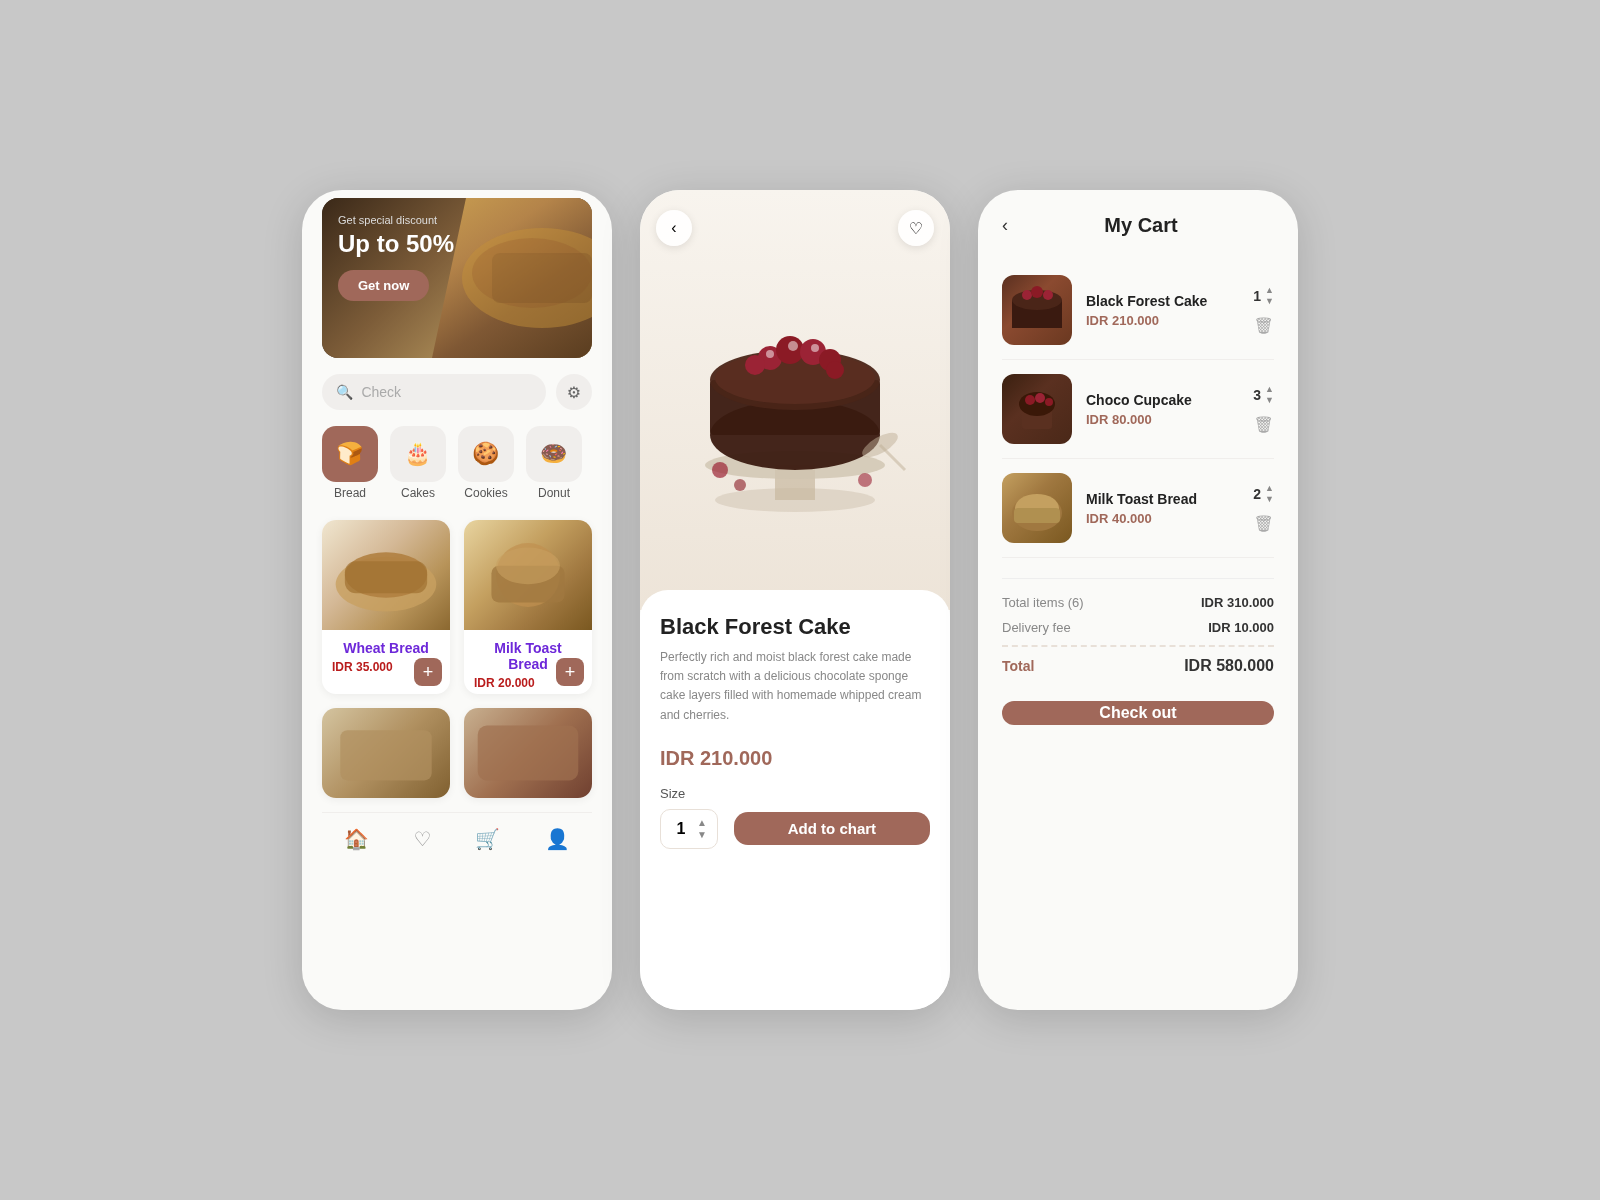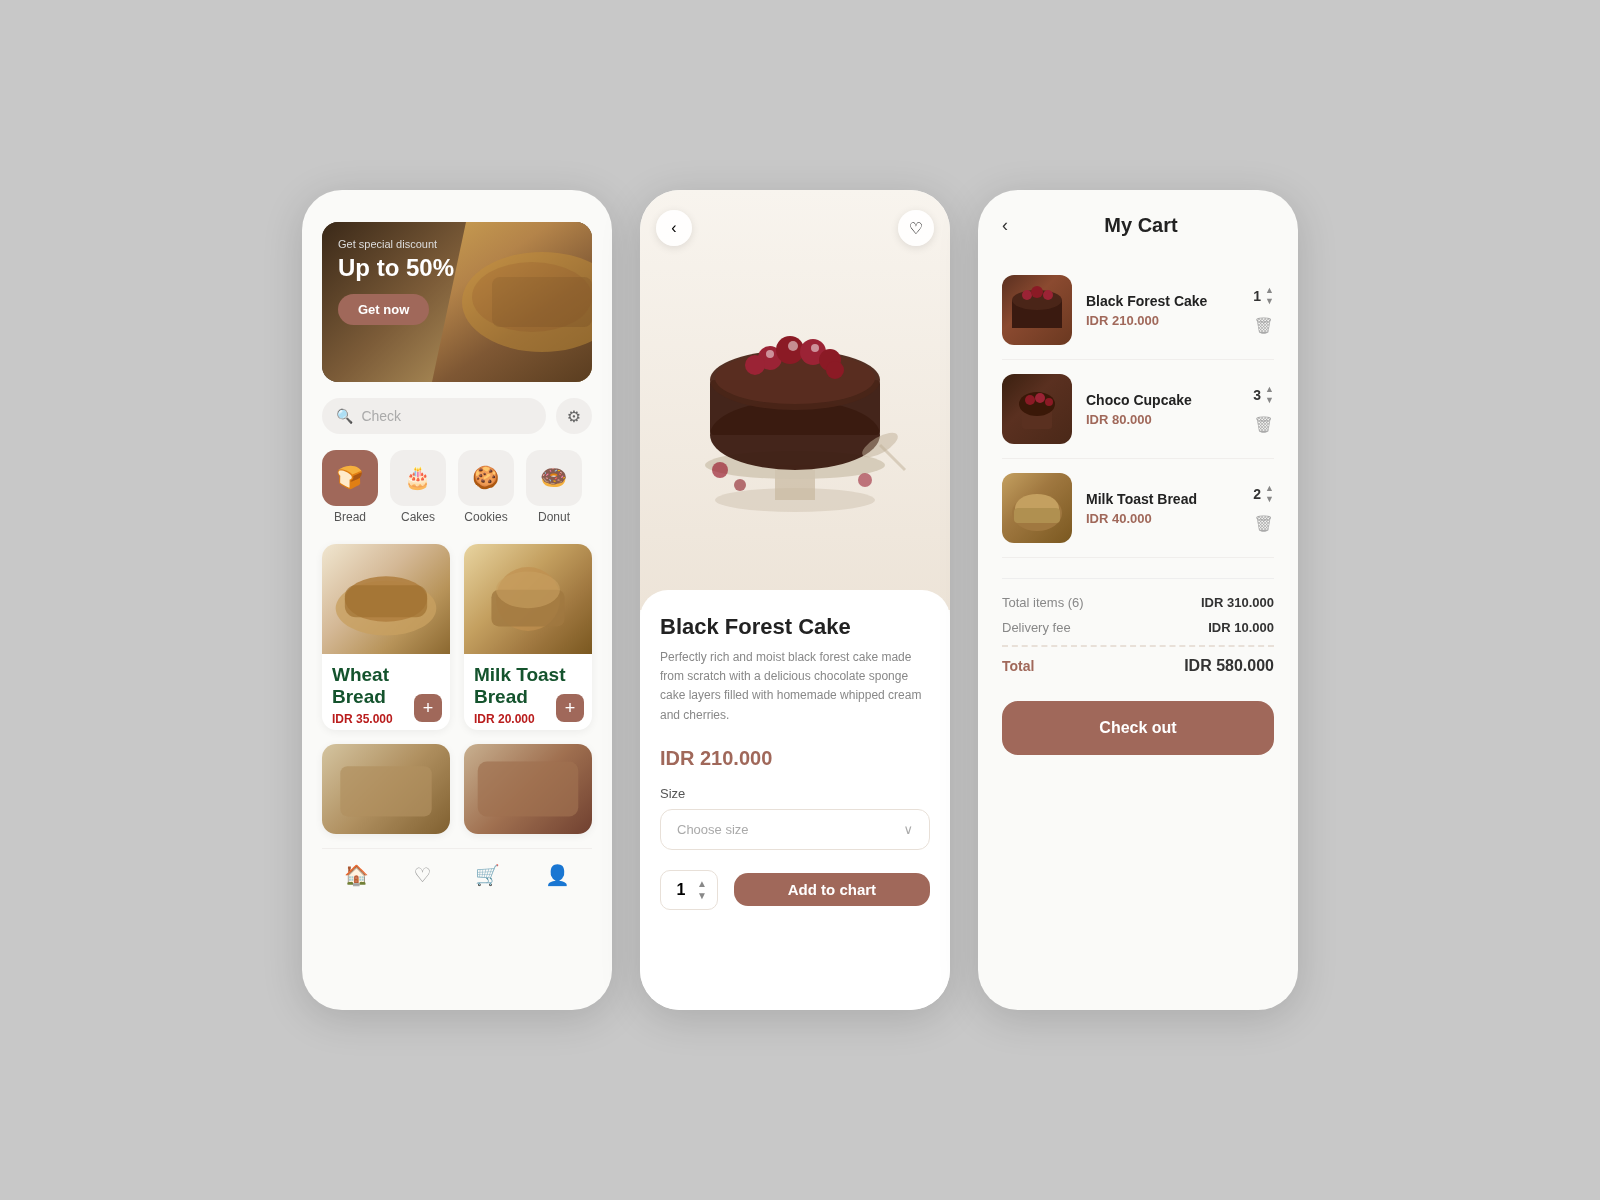--- a/index.html
+++ b/index.html
@@ -19,21 +19,21 @@
     }
 
     
     .phone {
       background: #fafaf8;
       border-radius: 40px;
       box-shadow: 0 8px 40px rgba(0,0,0,0.15);
       overflow: hidden;
       position: relative;
     }
-    .phone-1 { width: 310px; height: 820px; padding: 32px 20px 10px; }
+    .phone-1 { width: 310px; height: 820px; padding: 8px 20px 10px; }
     .phone-2 { width: 310px; height: 820px; padding: 0; }
     .phone-3 { width: 320px; height: 820px; padding: 24px 24px 20px; }
 
     
     .banner {
       border-radius: 16px;
       background: #2a1a0e;
       height: 160px;
       position: relative;
       overflow: hidden;
@@ -111,21 +111,21 @@
     .product-img-milk {
       background: linear-gradient(135deg, #e8d4a0 0%, #c4a060 40%, #a07840 70%, #7a5820 100%);
     }
     .product-img-bottom1 {
       background: linear-gradient(135deg, #d4c4a0 0%, #b09060 50%, #806030 100%);
     }
     .product-img-bottom2 {
       background: linear-gradient(135deg, #c8b090 0%, #a07050 50%, #704030 100%);
     }
     .product-info { padding: 10px 10px 4px; }
-    .product-name { font-size: 19px; font-weight: 600; color: #14532d; margin-bottom: 4px; }
+    .product-name { font-size: 14px; font-weight: 600; color: #6d28d9; margin-bottom: 4px; text-align: center; }
     .product-price { font-size: 12px; color: #b91c1c; font-weight: 600; }
     .product-add-btn {
       position: absolute; bottom: 8px; right: 8px;
       width: 28px; height: 28px; background: #a0685a; border-radius: 8px;
       display: flex; align-items: center; justify-content: center;
       color: #fff; font-size: 18px; cursor: pointer; font-weight: 300;
     }
     .product-card { position: relative; }
     .bottom-nav {
       display: flex; justify-content: space-around; align-items: center;
@@ -232,21 +232,21 @@
     }
     .summary-label { font-size: 13px; color: #888; }
     .summary-value { font-size: 13px; color: #333; font-weight: 600; }
     .summary-divider {
       border: none; border-top: 2px dashed #e8e0d8; margin: 10px 0;
     }
     .total-label { font-size: 14px; font-weight: 700; color: #a0685a; }
     .total-value { font-size: 16px; font-weight: 700; color: #333; }
     .checkout-btn {
       width: 100%; background: #a0685a; color: #fff; border: none;
-      border-radius: 16px; padding: 18px; font-size: 16px; font-weight: 700;
+      border-radius: 16px; padding: 3px; font-size: 16px; font-weight: 700;
       cursor: pointer; margin-top: 16px;
     }
   </style>
 </head>
 <body>
 
 <div class="screens-container">
 
   <div class="phone phone-1">
 
@@ -390,24 +390,20 @@
             <line x1="215" y1="175" x2="240" y2="200" stroke="#c0b098" stroke-width="3" opacity="0.5"></line>
           </svg>
         </div>
       </div>
 
       <div class="detail-sheet">
         <div class="detail-product-name">Black Forest Cake</div>
         <div class="detail-desc">Perfectly rich and moist black forest cake made from scratch with a delicious chocolate sponge cake layers filled with homemade whipped cream and cherries.</div>
         <div class="detail-price">IDR 210.000</div>
         <div class="size-label">Size</div>
-        <div class="size-select">
-          <span>Choose size</span>
-          <span>∨</span>
-        </div>
         <div class="qty-add-row">
           <div class="qty-box">
             <span class="qty-val">1</span>
             <div class="qty-arrows">
               <span class="qty-arrow">▲</span>
               <span class="qty-arrow">▼</span>
             </div>
           </div>
           <button class="add-to-cart-btn">Add to chart</button>
         </div>

